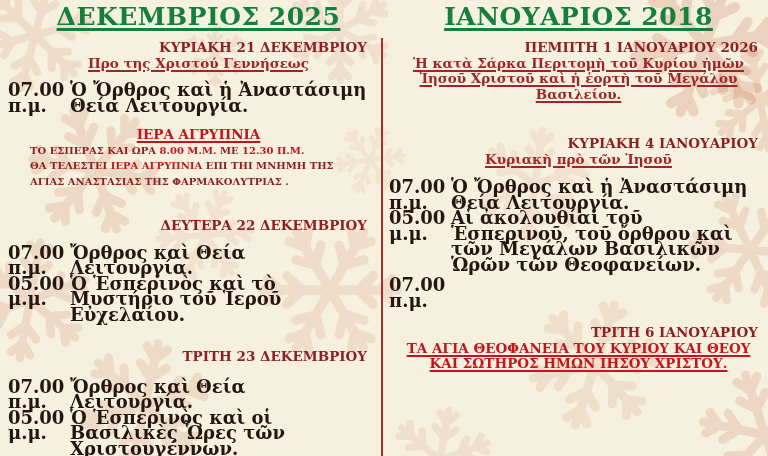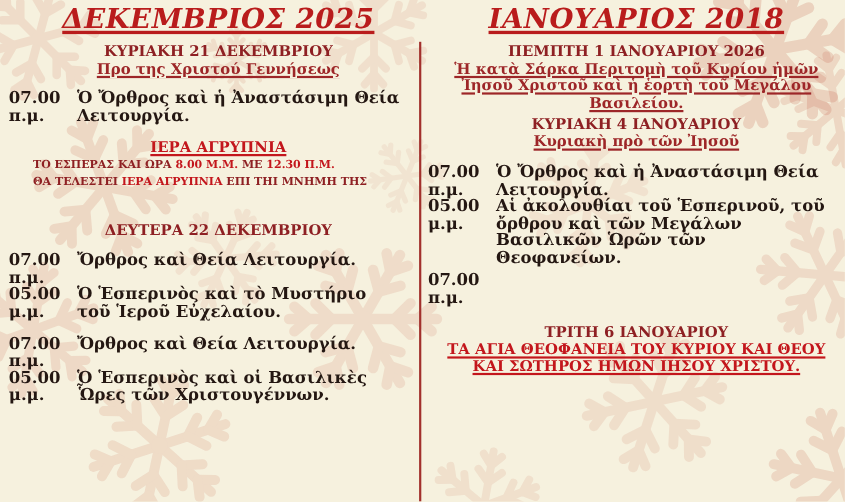--- a/index.html
+++ b/index.html
@@ -10,40 +10,39 @@
     font-weight:700;
   }
   .decor{position:absolute;inset:0;z-index:0;pointer-events:none}
   .flake{position:absolute}
   .flake svg{width:100%;height:100%;display:block}
   .divider{position:absolute;left:381px;top:38px;bottom:0;width:2px;background:#a2302c;z-index:1}
   .col{position:absolute;top:0;z-index:1;box-sizing:border-box}
   .col-left{left:0;width:381px;padding:0 14px 0 8px}
   .col-right{left:383px;width:385px;padding:0 10px 0 6px}
   .title{
-    text-align:center;font-size:25px;line-height:30px;color:#b91c1c;
+    text-align:center;font-size:25px;line-height:30px;color:#15803d;
     text-decoration:underline;text-decoration-thickness:2.5px;text-underline-offset:3px;
     letter-spacing:.5px;
-    font-style:italic;
   }
   .col-left .title,.col-left .h,.col-left .feast,.col-left .vline{padding-left:22px}
   .col-right .title,.col-right .h,.col-right .feast{padding-left:10px}
-  .h{text-align:center;font-size:13.5px;line-height:15.5px;color:#8e2023}
+  .h{text-align:right;font-size:13.5px;line-height:15.5px;color:#8e2023}
   .feast{
     text-align:center;font-size:13.5px;line-height:15.5px;color:#9d2628;
     text-decoration:underline;text-decoration-thickness:1.5px;text-underline-offset:2px;
   }
   .feast.red-u{color:#c3161c}
   .vline{text-align:left;font-size:10px;line-height:15.5px;color:#8e2023}
   .red{color:#c3161c}
-  .ev{display:flex;font-size:15px;line-height:15.5px;color:#241712}
+  .ev{display:flex;font-size:18px;line-height:15.5px;color:#241712}
   .ev .t{flex:0 0 62px}
   .ev .d{flex:1}
   .d .tail{text-align:right;padding-right:2px}.mt2{margin-top:2px}.mt5{margin-top:5px}.mt8{margin-top:8px}.mt11{margin-top:11px}.mt12{margin-top:12px}.mt13{margin-top:29px}
-  .mt14{margin-top:14px}.mt17{margin-top:17px}.mt20{margin-top:4px}.mt27{margin-top:27px}
+  .mt14{margin-top:14px}.mt17{margin-top:17px}.mt20{margin-top:34px}.mt27{margin-top:27px}
   .mt28{margin-top:28px}
 </style>
 </head>
 <body>
 
 <div class="decor" id="decor">
     <div class="flake" style="left: -30px; top: -30px; width: 130px; height: 130px; opacity: 0.13; transform: rotate(15deg);">
       <svg viewBox="-50 -50 100 100" stroke="#c25a43" stroke-width="6" stroke-linecap="round" fill="none">
         <g transform="rotate(0)">
           <line x1="0" y1="0" x2="0" y2="-42"></line>
@@ -807,35 +806,37 @@
     <div class="ev mt11">
       <span class="t">07.00 π.μ.</span>
       <span class="d">Ὁ Ὄρθρος καὶ ἡ Ἀναστάσιμη Θεία Λειτουργία.</span>
     </div>
   </section>
 
   <section>
     <div class="feast red-u mt14">ΙΕΡΑ ΑΓΡΥΠΝΙΑ</div>
     <div class="vline"><span>ΤΟ ΕΣΠΕΡΑΣ ΚΑΙ ΩΡΑ </span><span class="red">8.00 Μ.Μ.</span><span> ΜΕ </span><span class="red">12.30 Π.Μ.</span></div>
     <div class="vline"><span>ΘΑ ΤΕΛΕΣΤΕΙ </span><span class="red">ΙΕΡΑ ΑΓΡΥΠΝΙΑ</span><span> ΕΠΙ ΤΗΙ ΜΝΗΜΗ ΤΗΣ</span></div>
+    <div class="vline">ΑΓΙΑΣ ΑΝΑΣΤΑΣΙΑΣ ΤΗΣ ΦΑΡΜΑΚΟΛΥΤΡΙΑΣ .</div>
   </section>
 
   <section>
     <div class="h mt13">ΔΕΥΤΕΡΑ 22 ΔΕΚΕΜΒΡΙΟΥ</div>
     <div class="ev mt11">
       <span class="t">07.00 π.μ.</span>
       <span class="d">Ὄρθρος καὶ Θεία Λειτουργία.</span>
     </div>
     <div class="ev">
       <span class="t">05.00 μ.μ.</span>
       <span class="d">Ὁ Ἑσπερινὸς καὶ τὸ Μυστήριο τοῦ Ἱεροῦ Εὐχελαίου.</span>
     </div>
   </section>
 
   <section>
+    <div class="h mt27">ΤΡΙΤΗ 23 ΔΕΚΕΜΒΡΙΟΥ</div>
     <div class="ev mt14">
       <span class="t">07.00 π.μ.</span>
       <span class="d">Ὄρθρος καὶ Θεία Λειτουργία.</span>
     </div>
     <div class="ev">
       <span class="t">05.00 μ.μ.</span>
       <span class="d">Ὁ Ἑσπερινὸς καὶ οἱ Βασιλικὲς Ὧρες τῶν Χριστουγέννων.</span>
     </div>
   </section>
 

